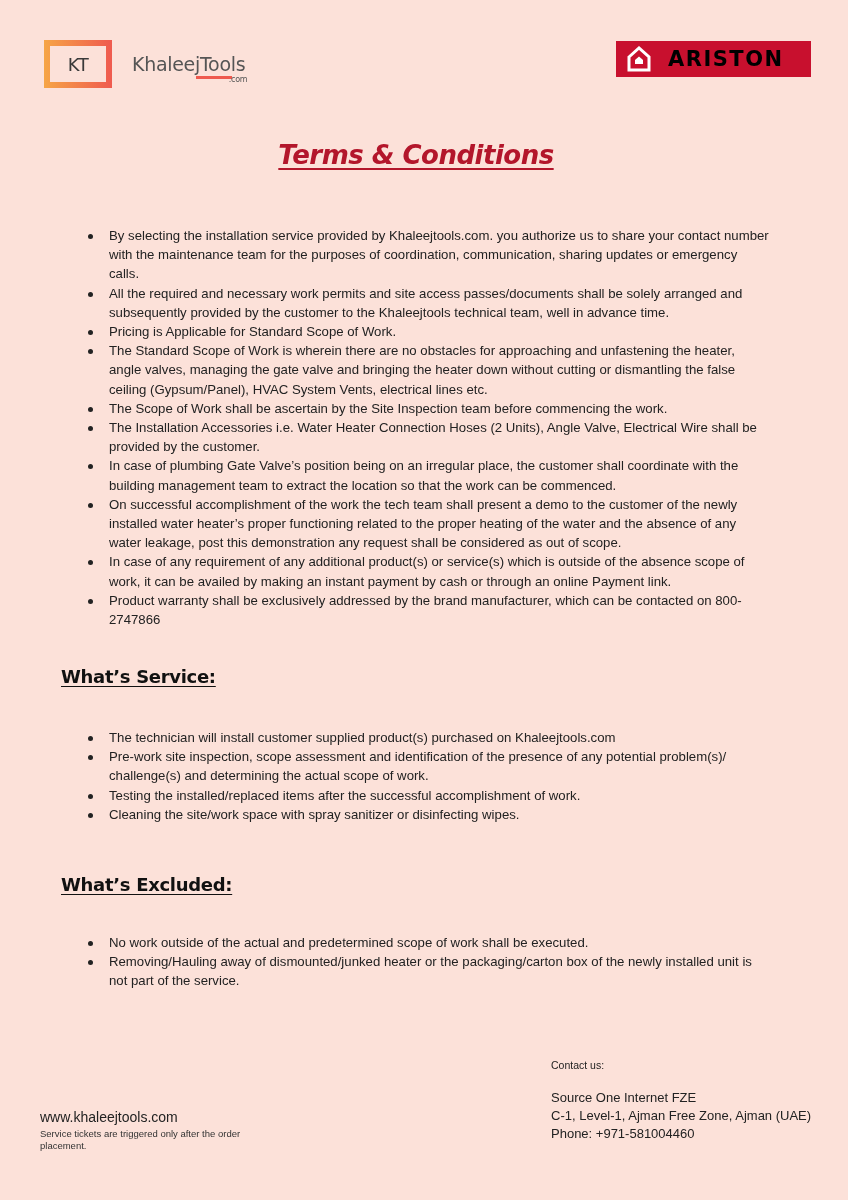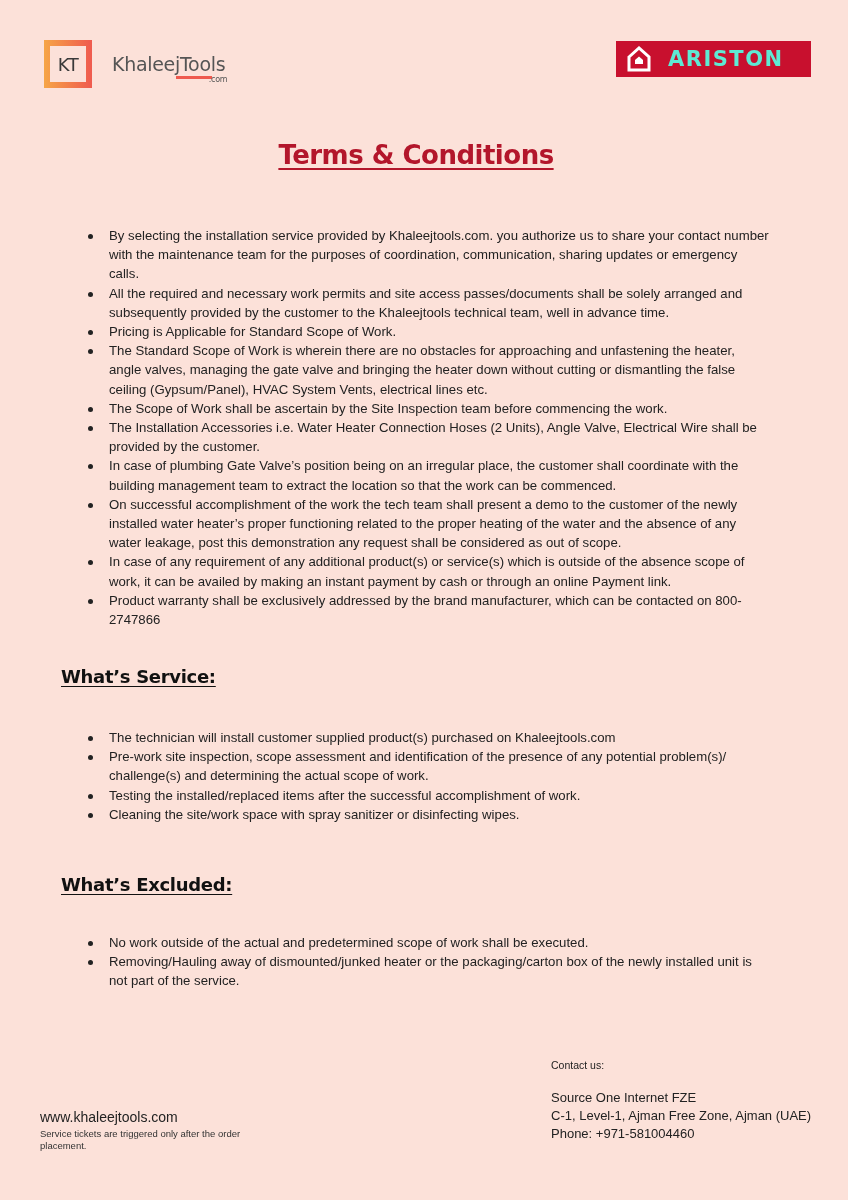--- a/index.html
+++ b/index.html
@@ -3,40 +3,40 @@
   <meta charset="utf-8">
   <style>
     html, body { margin: 0; padding: 0; }
     body {
       width: 848px; height: 1200px; background: #fce1d9;
       font-family: "Liberation Sans", sans-serif; color: #1c1c1c;
       position: relative; overflow: hidden;
     }
     .kt-logo { position: absolute; left: 44px; top: 40px; display: flex; align-items: center; }
     .kt-box {
-      width: 48px; height: 48px; box-sizing: border-box;
+      width: 68px; height: 48px; box-sizing: border-box;
       background: linear-gradient(90deg, #f6a546, #ef5a4f);
       padding: 6px; display: flex;
     }
     .kt-inner {
       flex: 1; background: #fce1d9; display: flex; align-items: center; justify-content: center;
       font-family: "DejaVu Sans", sans-serif; font-size: 18px; color: #3a3a3a; letter-spacing: -0.5px;
     }
     .kt-word { margin-left: 20px; position: relative; font-family: "DejaVu Sans", sans-serif; font-size: 19px; color: #555; letter-spacing: -0.3px; }
     .kt-underline { position: absolute; left: 64px; top: 23px; width: 36px; height: 3px; background: #ef5a4f; }
     .kt-com { position: absolute; right: -2px; top: 22px; font-size: 8px; color: #555; }
 
     .ariston { position: absolute; left: 616px; top: 41px; width: 195px; height: 36px; background: #c8102e;
       display: flex; align-items: center; }
     .ariston svg { margin-left: 10px; }
-    .ariston-text { margin-left: 16px; color: #5eead4; font-family: "DejaVu Sans", sans-serif; font-weight: bold; font-size: 21px; letter-spacing: 1.5px; }
+    .ariston-text { margin-left: 16px; color: #000000; font-family: "DejaVu Sans", sans-serif; font-weight: bold; font-size: 21px; letter-spacing: 1.5px; }
 
     .title { position: absolute; left: 0; width: 832px; top: 140px; text-align: center;
       font-family: "DejaVu Sans", sans-serif; font-weight: bold; font-size: 26px; color: #b3162b;
-      text-decoration: underline; text-underline-offset: 4px; letter-spacing: -0.5px; }
+      text-decoration: underline; text-underline-offset: 4px; letter-spacing: -0.5px; font-style: italic; }
 
     ul.list { position: absolute; margin: 12px; padding: 0; list-style: none; font-family: "Liberation Sans", sans-serif; font-size: 13.2px; line-height: 19.2px; color: #222; }
     ul.list li { position: relative; padding-left: 36px; width: 660px; }
     ul.list li::before { content: ""; position: absolute; left: 15px; top: 8px; width: 5px; height: 5px; background: #222; border-radius: 50%; }
 
     .terms { left: 61px; top: 214px; }
     .included { left: 61px; top: 716px; }
     .excluded { left: 61px; top: 921px; }
 
     .section-head { position: absolute; left: 61px; font-family: "DejaVu Sans", sans-serif; font-weight: bold; font-size: 18px; color: #111; text-decoration: underline; text-underline-offset: 3px; letter-spacing: -0.3px; }

